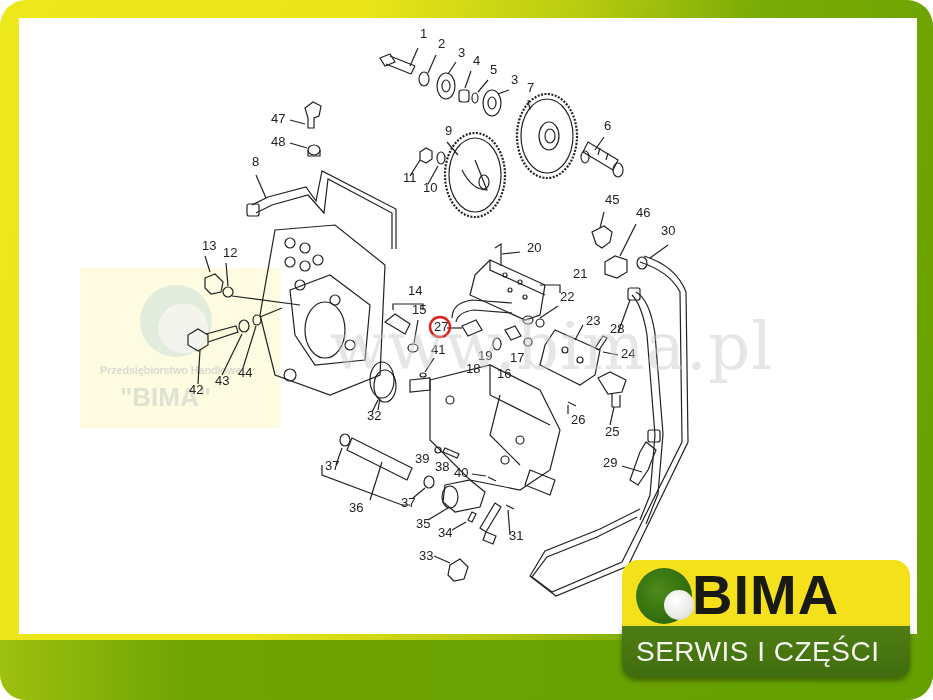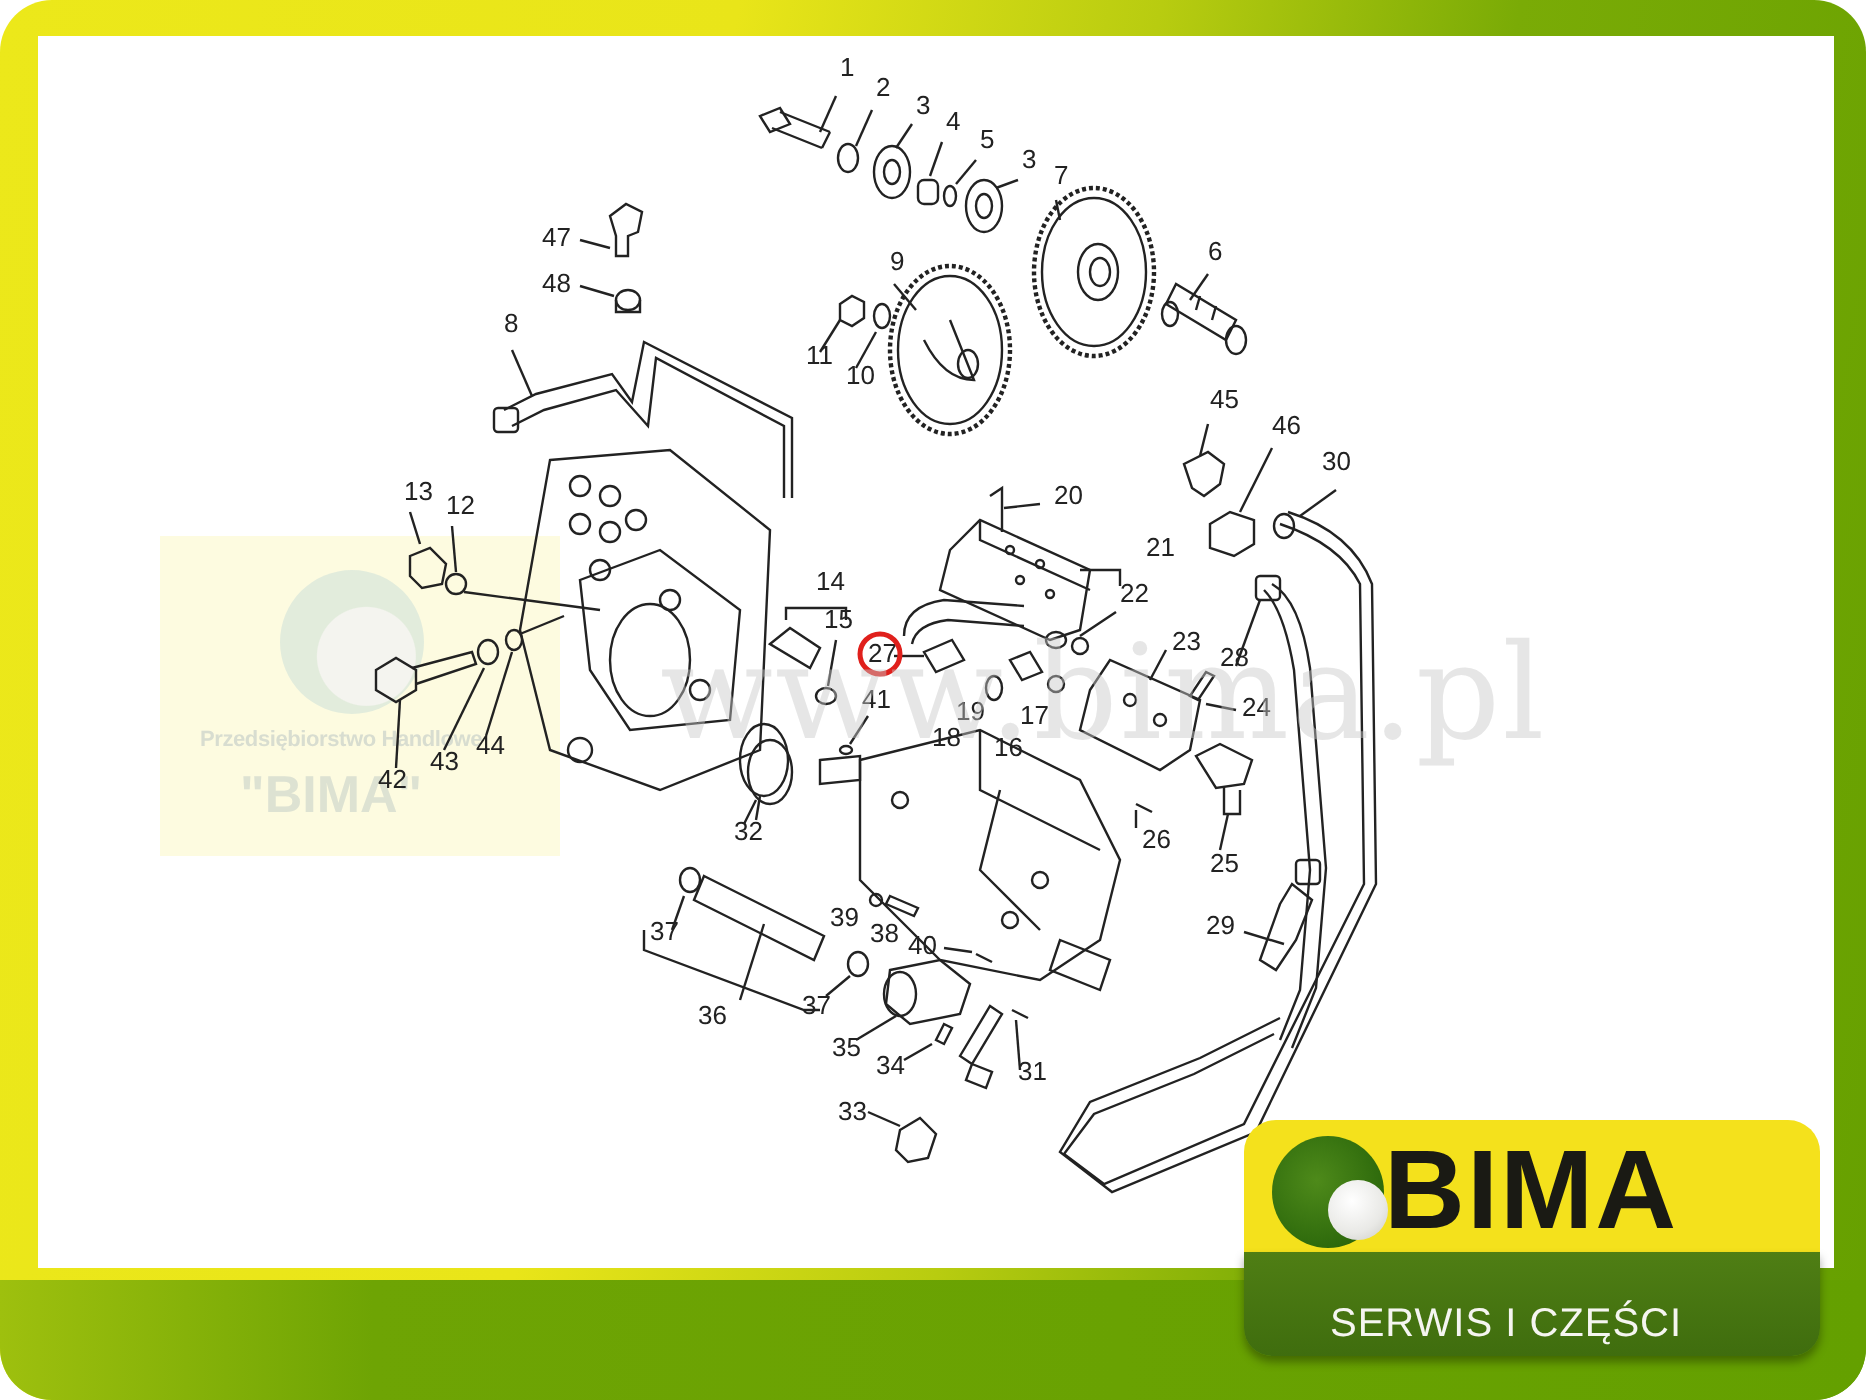--- a/index.html
+++ b/index.html
@@ -56,21 +56,21 @@
     background: radial-gradient(circle at 40% 40%, #4e8a1a 0%, #2e6a0c 70%, #1f5006 100%);
   }
   .logo-ball-inner {
     position: absolute; left: 42px; top: 30px; width: 30px; height: 30px; border-radius: 50%;
     background: radial-gradient(circle at 40% 35%, #ffffff 0%, #e9e9e6 60%, #c9c9c4 100%);
   }
   .logo-name {
     position: absolute; left: 70px; top: 2px; font-size: 56px; font-weight: bold; color: #1a1a14; letter-spacing: 1px; text-align: right;
   }
   .logo-tag {
-    position: absolute; left: 14px; top: 91px; font-size: 20px; color: #f5f5f0; letter-spacing: 0.5px; white-space: nowrap; margin-left: 29px;
+    position: absolute; left: 14px; top: 76px; font-size: 28px; color: #f5f5f0; letter-spacing: 0.5px; white-space: nowrap;
   }
 </style>
 </head>
 <body>
 
 <div class="frame"></div>
 <div class="canvas"></div>
 
 <div class="wm-box"></div>
 <div class="wm-circle"></div>

